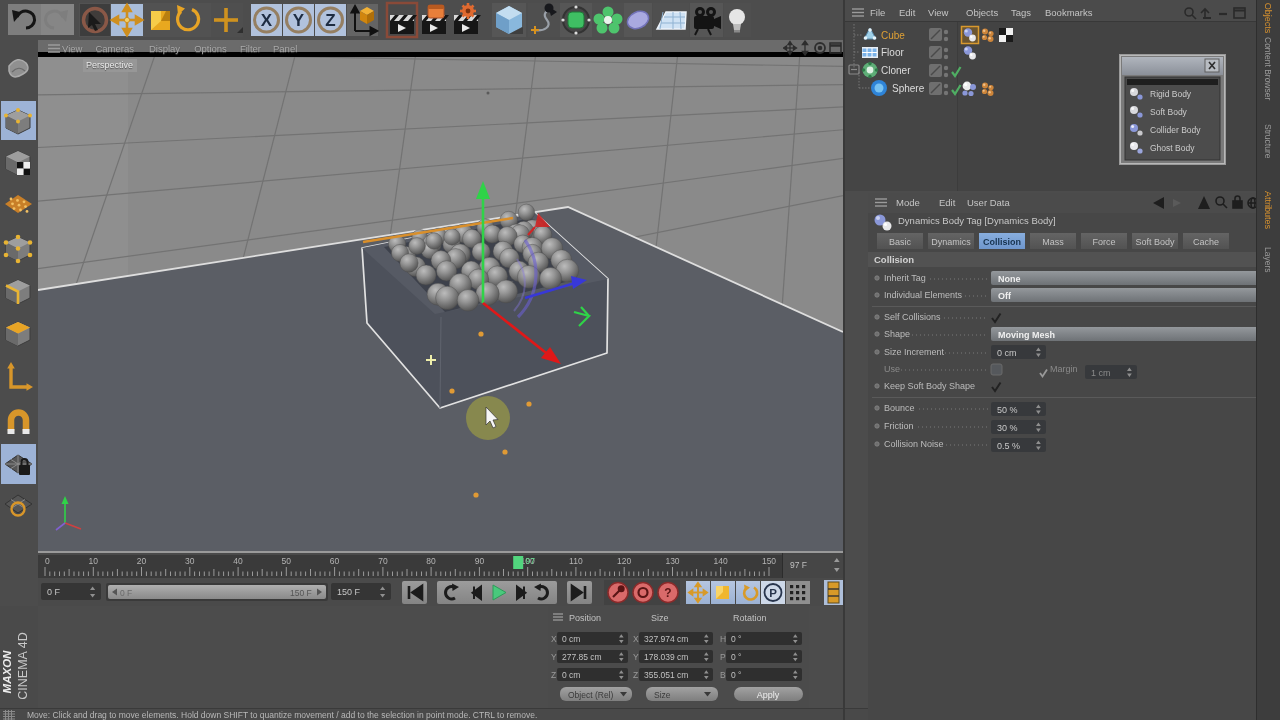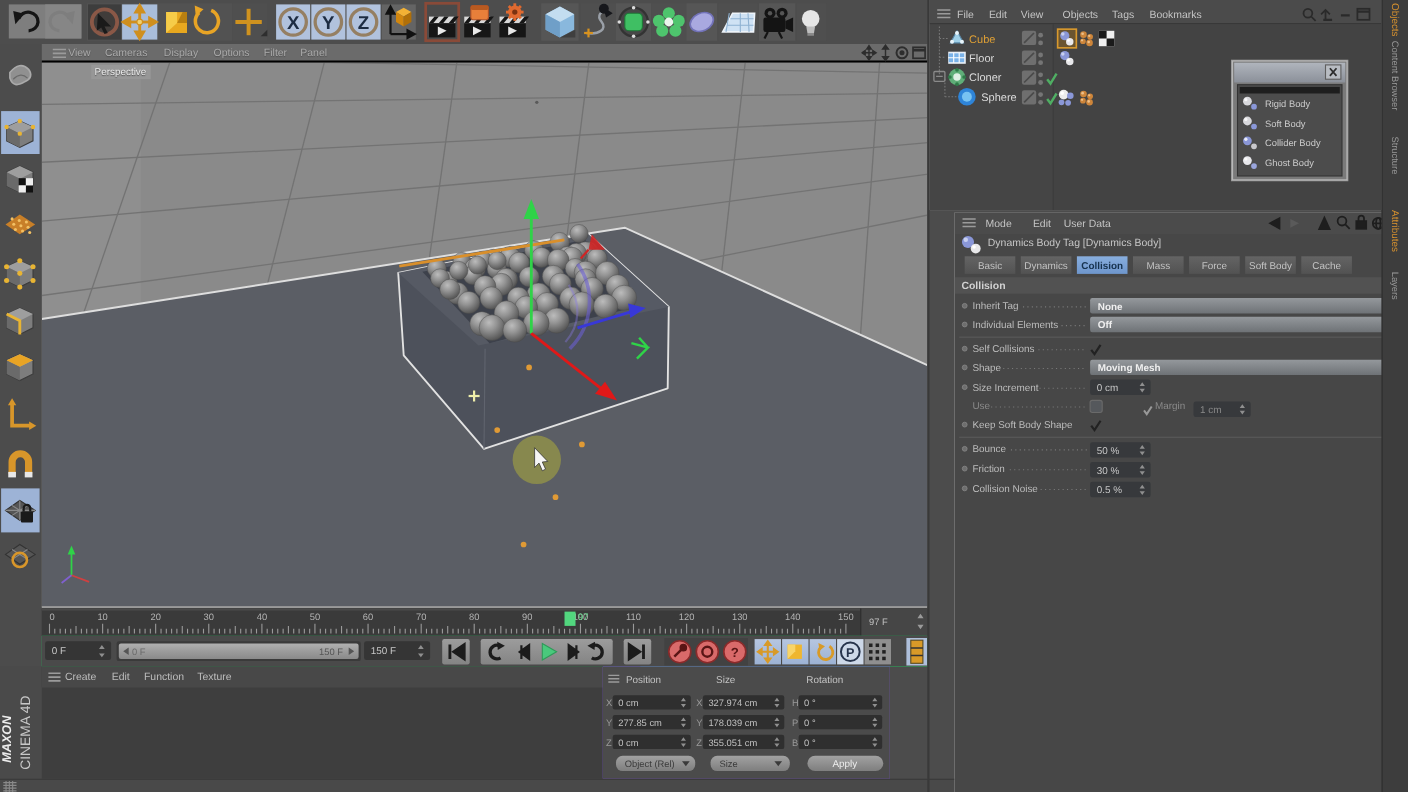--- a/index.html
+++ b/index.html
@@ -247,21 +247,21 @@
 <path d="M 5 424 L 18 415 L 32 424 L 18 433 Z" fill="#555" stroke="#333" stroke-width="1"></path>
 <path d="M 11 419.5 L 25 428.5 M 25 419.5 L 11 428.5 M 18 415 L 18 433 M 5 424 L 32 424" stroke="#8a8a8a" stroke-width="1"></path>
 <rect x="19" y="425" width="11" height="10" rx="1" fill="#1a1a1a"></rect>
         <path d="M 21.5 425 v -3 a 3 3 0 0 1 6 0 v 3" fill="none" stroke="#1a1a1a" stroke-width="2"></path>
 <path d="M 5 464 L 18 455 L 32 464 L 18 473 Z" fill="#555" stroke="#333" stroke-width="1"></path>
 <path d="M 11 459.5 L 25 468.5 M 25 459.5 L 11 468.5" stroke="#8a8a8a" stroke-width="1"></path>
 <circle cx="18" cy="469" r="6.5" fill="none" stroke="#d8962a" stroke-width="2.4"></circle>
 </svg>
 </div>
 
-<div class="abs" style="left:38px;top:40px;width:805px;height:17px;background:#6b6b6b;border-bottom:2px solid #000000;">
+<div class="abs" style="left:38px;top:40px;width:805px;height:17px;background:#6b6b6b;border-bottom:5px solid #000000;">
   <svg width="20" height="17" style="position:absolute;left:8px;top:0">
         <g stroke="#9b9b9b" stroke-width="1.5">
           <line x1="2" y1="5" x2="14" y2="5"></line>
           <line x1="2" y1="8.5" x2="14" y2="8.5"></line>
           <line x1="2" y1="12" x2="14" y2="12"></line>
         </g>
       </svg>
   <div class="abs" style="left:24px;top:3px;font-size:9.5px;color:#aaaaaa;text-shadow:0 1px 1px #4e4e4e;">
     <span style="margin-right:13px;">View</span><span style="margin-right:15px;">Cameras</span><span style="margin-right:14px;">Display</span><span style="margin-right:13px;">Options</span><span style="margin-right:12px;">Filter</span><span>Panel</span>
   </div>
@@ -693,34 +693,20 @@
           <line x1="790" y1="18" x2="801" y2="18"></line>
         </g>
 </svg>
 </div>
 
 <div class="abs" style="left:0;top:606px;width:38px;height:102px;background:#4a4a4a;">
   <div class="abs" style="left:-19px;top:60px;transform:rotate(-90deg);transform-origin:center;font-weight:bold;font-style:italic;font-size:11.5px;color:#ededed;width:52px;text-align:center;">MAXON</div>
   <div class="abs" style="left:-14px;top:53px;transform:rotate(-90deg);transform-origin:center;font-size:12.5px;color:#c8c8c8;width:74px;text-align:center;">CINEMA 4D</div>
 </div>
 
-<div class="abs" style="left:38px;top:606px;width:544px;height:102px;background:#3e3e3e;">
-  <div class="abs" style="left:0;top:0;width:544px;height:19px;background:#484848;">
-    <svg width="16" height="17" style="position:absolute;left:4px;top:1px">
-          <g stroke="#9b9b9b" stroke-width="1.5">
-            <line x1="2" y1="5" x2="13" y2="5"></line>
-            <line x1="2" y1="8.5" x2="13" y2="8.5"></line>
-            <line x1="2" y1="12" x2="13" y2="12"></line>
-          </g>
-        </svg>
-    <div class="abs" style="left:21px;top:4px;font-size:9.5px;color:#bdbdbd;">
-      <span style="margin-right:14px;">Create</span><span style="margin-right:13px;">Edit</span><span style="margin-right:12px;">Function</span><span>Texture</span>
-    </div>
-  </div>
-</div>
 
 <div class="abs" id="coords" style="left:548px;top:606px;width:261px;height:102px;background:#8b5cf6;">
 <svg width="261" height="102" viewBox="0 0 261 102" style="position:absolute;left:0;top:0">
 <defs>
           <linearGradient id="gbtn" x1="0" y1="0" x2="0" y2="1">
             <stop offset="0%" stop-color="#a2a2a2"></stop>
             <stop offset="100%" stop-color="#7e7e7e"></stop>
           </linearGradient>
         </defs>
 <rect x="0" y="0" width="261" height="102" fill="#4b4b4b"></rect>
@@ -786,20 +772,21 @@
         <g stroke="#8a8a8a" stroke-width="1">
           <line x1="1" y1="2.5" x2="13" y2="2.5"></line>
           <line x1="1" y1="5" x2="13" y2="5"></line>
           <line x1="1" y1="7.5" x2="13" y2="7.5"></line>
           <line x1="1" y1="10" x2="13" y2="10"></line>
           <line x1="3.5" y1="1" x2="3.5" y2="11"></line>
           <line x1="6.5" y1="1" x2="6.5" y2="11"></line>
           <line x1="9.5" y1="1" x2="9.5" y2="11"></line>
         </g>
       </svg>
+  <div class="abs" style="left:27px;top:1px;font-size:8.5px;color:#b8b8b8;">Move: Click and drag to move elements. Hold down SHIFT to quantize movement / add to the selection in point mode. CTRL to remove.</div>
 </div>
 
 <div class="abs" id="objman" style="left:845px;top:0;width:411px;height:191px;background:#a3a3a3;">
 <svg width="411" height="191" viewBox="0 0 411 191" style="position:absolute;left:0;top:0">
 <rect x="0" y="0" width="411" height="191" fill="#454545"></rect>
 <rect x="0" y="0" width="411" height="21" fill="#4b4b4b"></rect>
 <rect x="0" y="21" width="411" height="1" fill="#383838"></rect>
 <g stroke="#9b9b9b" stroke-width="1.4">
           <line x1="7" y1="9" x2="19" y2="9"></line>
           <line x1="7" y1="12.5" x2="19" y2="12.5"></line>

